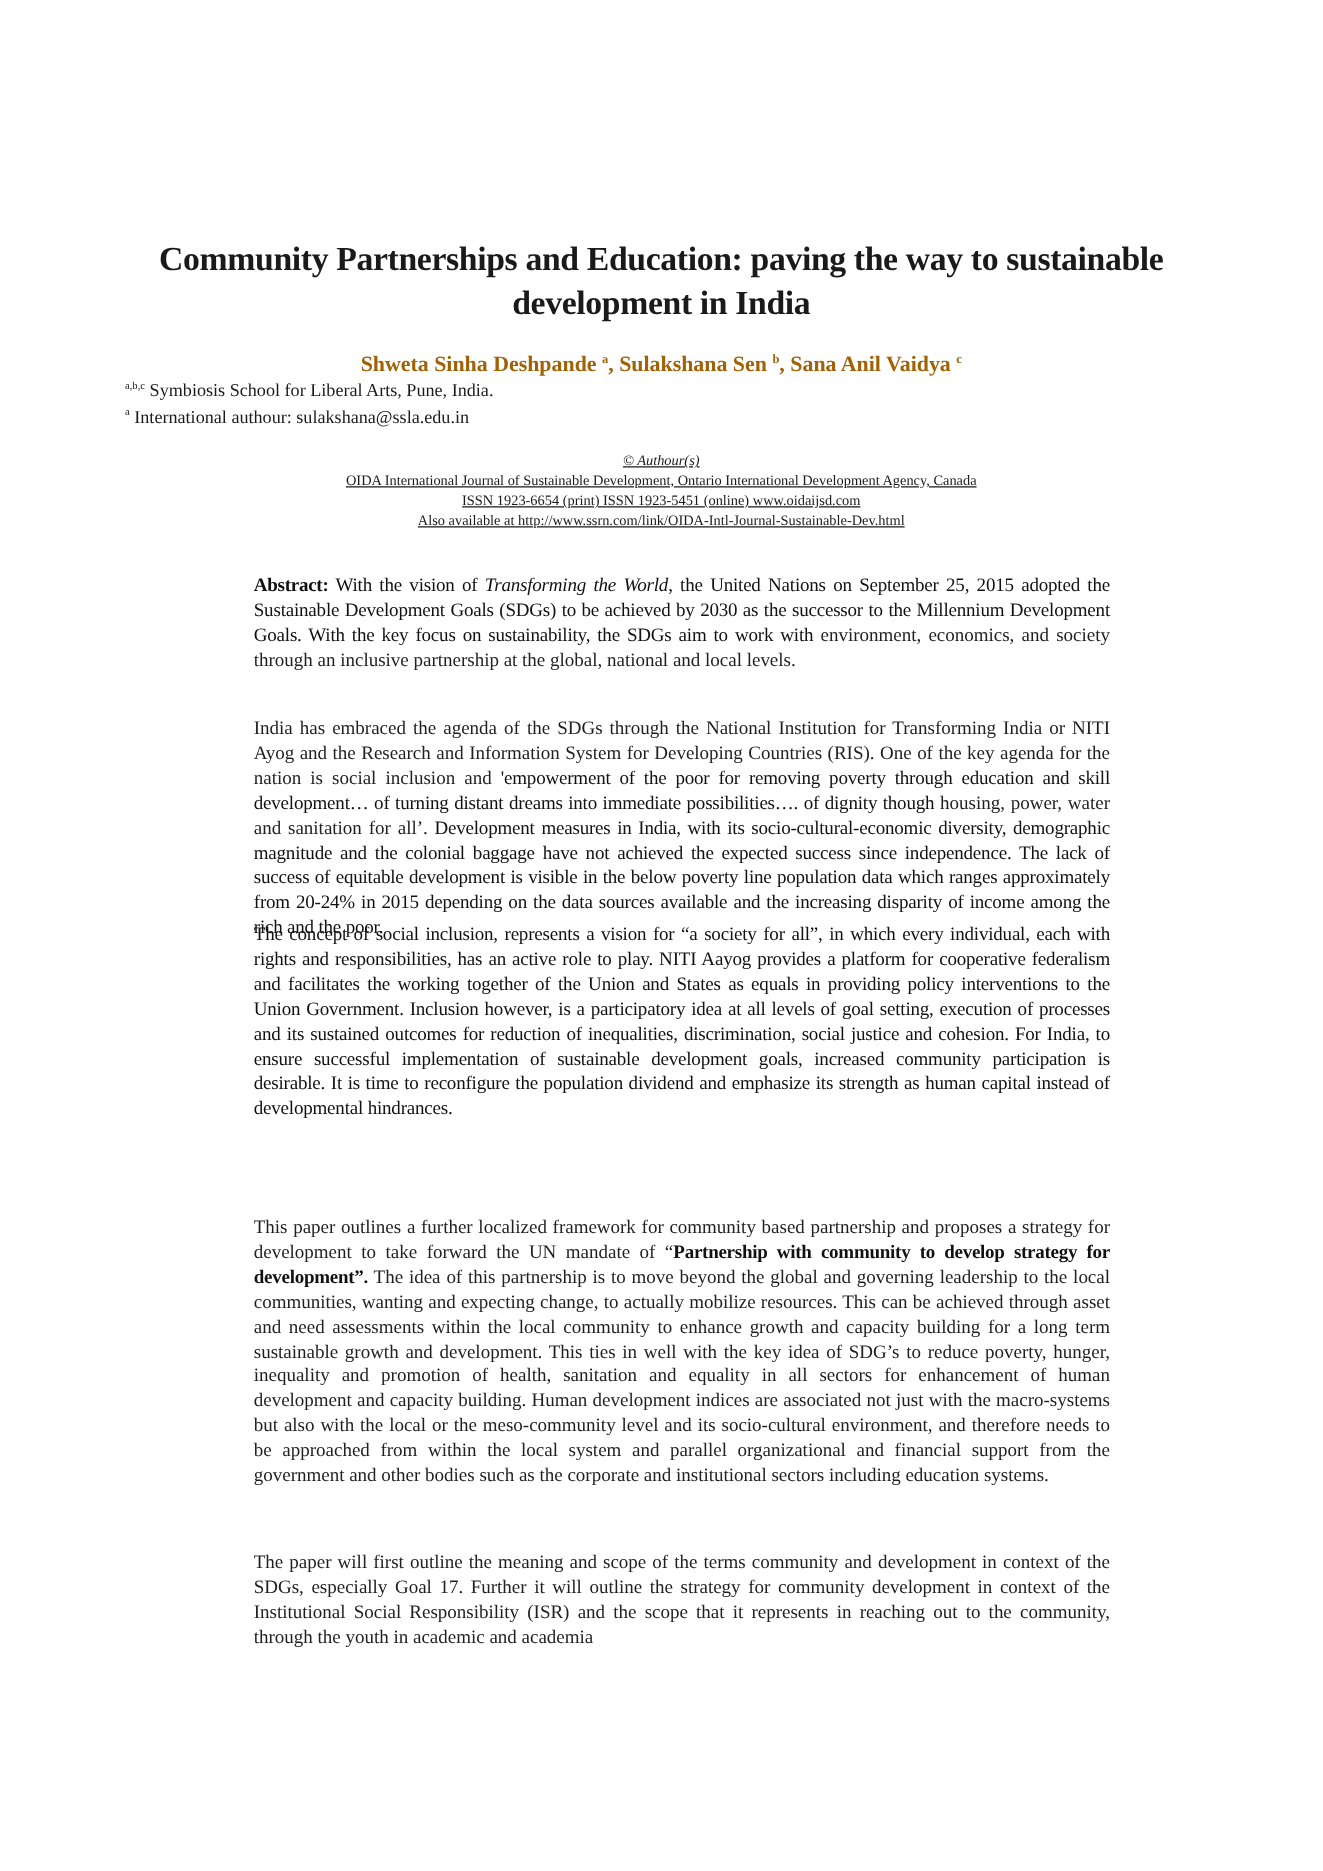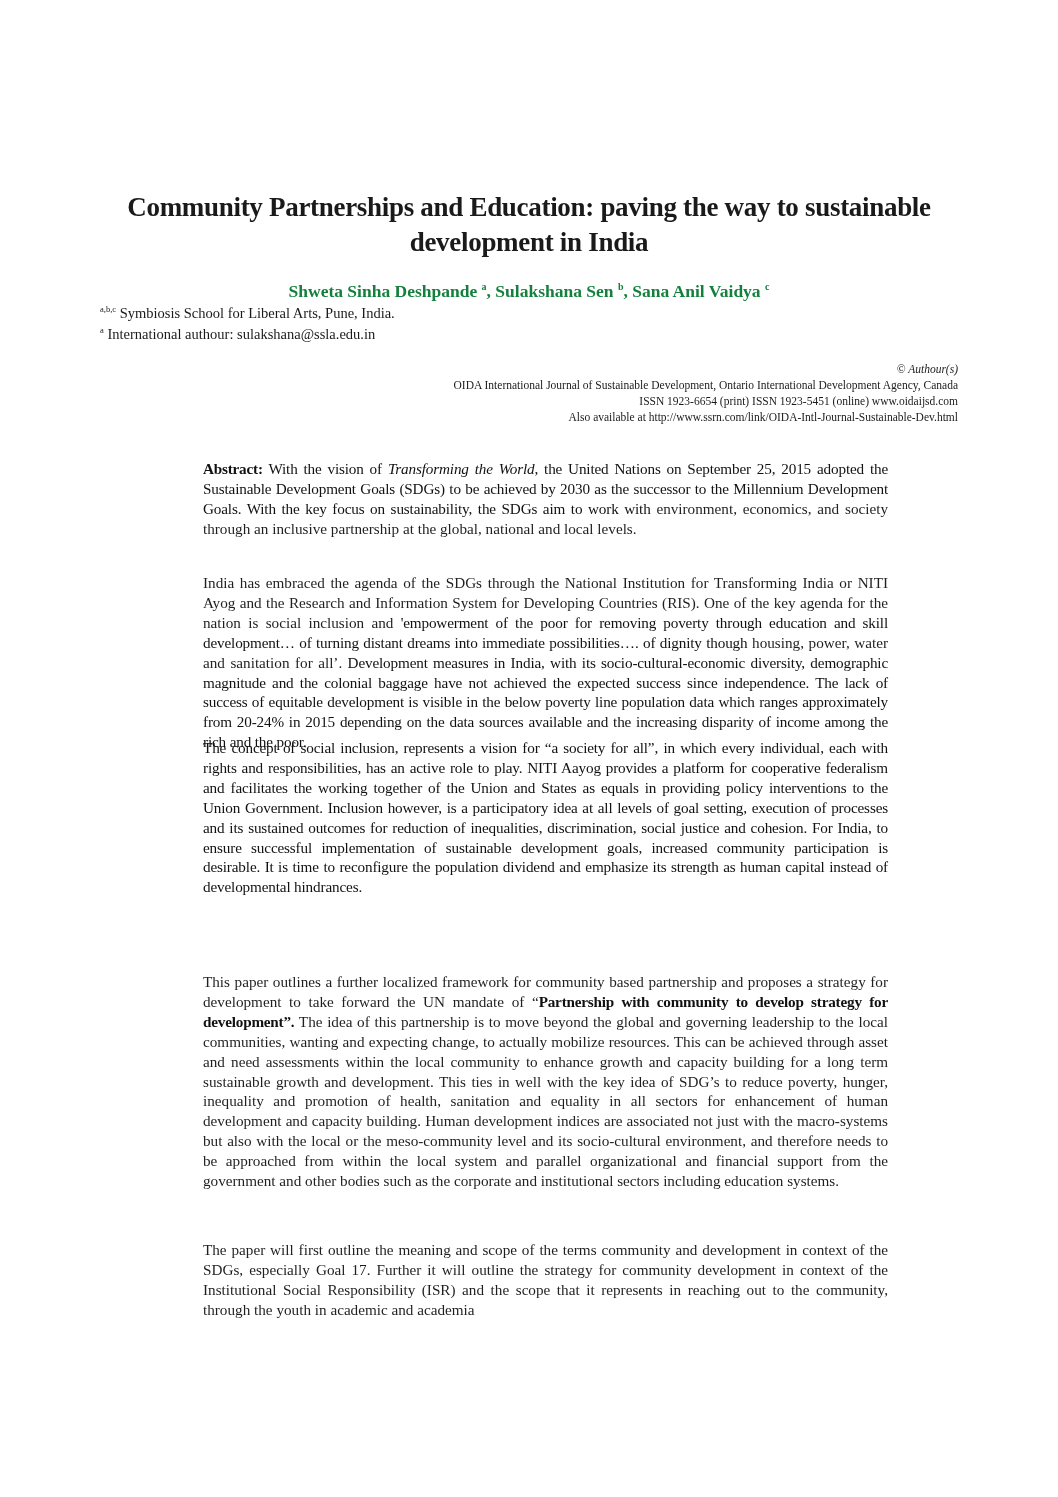--- a/index.html
+++ b/index.html
@@ -37,21 +37,21 @@
     }
     .authors {
       position: absolute;
       left: 100px;
       width: 858px;
       top: 280px;
       text-align: center;
       font-weight: bold;
       font-size: 17.5px;
       line-height: 22px;
-      color: #15803d;
+      color: #a16207;
     }
     .authors sup {
       font-size: 10px;
       vertical-align: 7px;
       line-height: 0;
     }
     .affil {
       position: absolute;
       left: 100px;
       width: 858px;
@@ -64,24 +64,25 @@
       font-size: 8.5px;
       vertical-align: 6px;
       line-height: 0;
     }
     .affil-1 { top: 304px; }
     .affil-2 { top: 325px; }
     .journal {
       position: absolute;
       left: 100px;
       width: 858px;
-      text-align: right;
+      text-align: center;
       font-size: 11.5px;
       line-height: 15.5px;
       color: #1a1a1a;
+      text-decoration: underline;
     }
     .journal-copyright { top: 362px; font-style: italic; }
     .journal-name { top: 378px; }
     .journal-issn { top: 394px; }
     .journal-alt { top: 410px; }
 
     .body-text {
       position: absolute;
       left: 187px;
       width: 685px;

